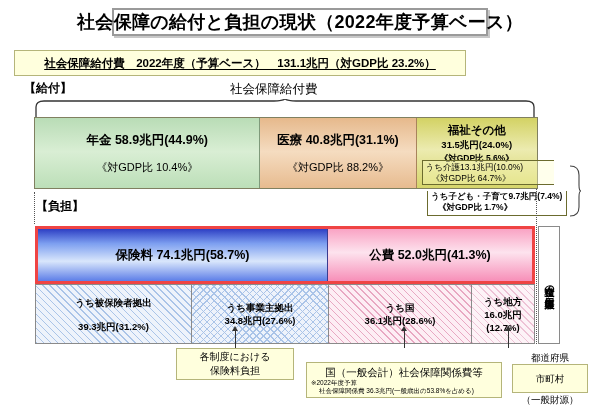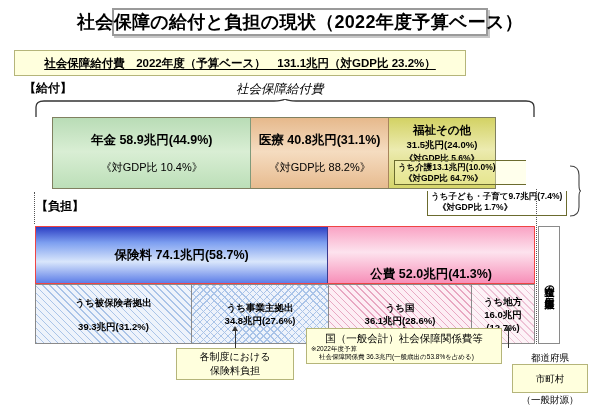--- a/index.html
+++ b/index.html
@@ -36,30 +36,30 @@
     font-size: 11.5px; font-weight: bold; text-decoration: underline;
     text-underline-offset: 2px; white-space: nowrap;
   }
 
   
   .sec-label { position: absolute; font-size: 12px; font-weight: bold; }
   .lab-benefit { left: 24px; top: 80px; }
   .lab-burden  { left: 36px; top: 198px; }
 
   .center-cap {
-    position: absolute; left: 236px; top: 81px;
-    font-size: 12.5px; white-space: nowrap; font-style: italic;
+    position: absolute; left: 230px; top: 81px;
+    font-size: 12.5px; white-space: nowrap;
   }
 
   
   .brace-top { position: absolute; left: 34px; top: 99px; width: 502px; height: 18px; }
 
   
   .bar-benefit {
-    position: absolute; left: 52px; top: 117px; width: 444px; height: 72px;
+    position: absolute; left: 34px; top: 117px; width: 504px; height: 72px;
     border: 1px solid #808060; display: flex;
   }
   .seg { position: relative; height: 100%; display: flex; flex-direction: column;
          align-items: center; justify-content: center; }
   .seg-pension {
     width: 44.9%;
     background: linear-gradient(180deg,#b9dcb6 0%,#d9eed4 48%,#bcdfb8 100%);
     border-right: 1px solid #7f9a7b;
   }
   .seg-medical {
@@ -80,21 +80,21 @@
   .welfare-t3 { font-size: 8.5px; font-weight: bold; margin-top: 1px; }
 
   
   .kaigo {
     position: absolute; left: 5px; top: 42px; width: 132px; height: 25px;
     border: 1px solid #6b6b2e; border-right: none;
     background: rgba(255,255,200,0.35);
     padding-left: 3px; padding-top: 1px;
     overflow: hidden;
   }
-  .kaigo div { font-size: 8.5px; font-weight: bold; white-space: nowrap; line-height: 11px; }
+  .kaigo div { font-size: 8.5px; font-weight: normal; white-space: nowrap; line-height: 11px; }
   .kaigo .l2 { padding-left: 6px; }
 
   
   .kodomo {
     position: absolute; left: 427px; top: 191px; width: 140px; height: 25px;
     border: 1px solid #6b6b2e; border-top: none;
     background: #ffffff; padding-left: 3px;
     overflow: hidden;
   }
   .kodomo div { font-size: 8.5px; font-weight: bold; white-space: nowrap; line-height: 11px; }
@@ -109,32 +109,32 @@
     border-left: 1px dotted #555;
   }
   .dot-sep2 {
     position: absolute; left: 34px; top: 192px; width: 0; height: 32px;
     border-left: 1px dotted #555;
   }
 
   
   .bar-burden {
     position: absolute; left: 35px; top: 226px; width: 500px; height: 58px;
-    border: 1px solid #ef4444; display: flex;
+    border: 3px solid #ef4444; display: flex;
   }
   .seg-hoken {
     width: 58.7%;
     background: linear-gradient(180deg,#2d3fc4 0%,#7d9ff0 28%,#d9e6fb 62%,#5d7ee8 100%);
     border-right: 1px solid #3b3b8f;
     display: flex; align-items: center; justify-content: center;
   }
   .seg-kohi {
     width: 41.3%;
     background: linear-gradient(180deg,#f9a3c4 0%,#fde3ee 45%,#f78fb8 100%);
-    display: flex; align-items: flex-end; justify-content: center;
+    display: flex; align-items: center; justify-content: center;
   }
   .burden-title { font-size: 12.5px; font-weight: bold; white-space: nowrap; }
 
   
   .subrow { position: absolute; left: 35px; top: 284px; width: 500px; height: 60px; display: flex; }
   .subbox {
     position: relative; height: 100%;
     border: 1px solid #8a8a8a;
     display: flex; flex-direction: column; align-items: center; justify-content: center;
     text-align: center;
@@ -167,21 +167,21 @@
 
   
   .note {
     position: absolute; background: #ffffdd; border: 1px solid #b5b57a;
     display: flex; flex-direction: column; align-items: center; justify-content: center;
     text-align: center;
   }
   .note-hokenryo { left: 176px; top: 348px; width: 118px; height: 32px; }
   .note-hokenryo div { font-size: 10px; line-height: 14px; white-space: nowrap; }
 
-  .note-kuni { left: 306px; top: 328px; width: 196px; height: 36px; align-items: center; }
+  .note-kuni { left: 306px; top: 362px; width: 196px; height: 36px; align-items: center; }
   .note-kuni .nk-title { font-size: 10.5px; line-height: 13px; white-space: nowrap; }
   .note-kuni .nk-s1 { font-size: 6.5px; line-height: 8px; align-self: flex-start; padding-left: 4px; }
   .note-kuni .nk-s2 { font-size: 6.5px; line-height: 8px; align-self: flex-start; padding-left: 12px; }
 
   .note-chiho { left: 512px; top: 364px; width: 76px; height: 29px; gap: 8px; }
   .note-chiho div { font-size: 9.5px; line-height: 13px; white-space: nowrap; }
 
   
   .leader { position: absolute; border-left: 1px solid #333; }
   .arrow-up {

